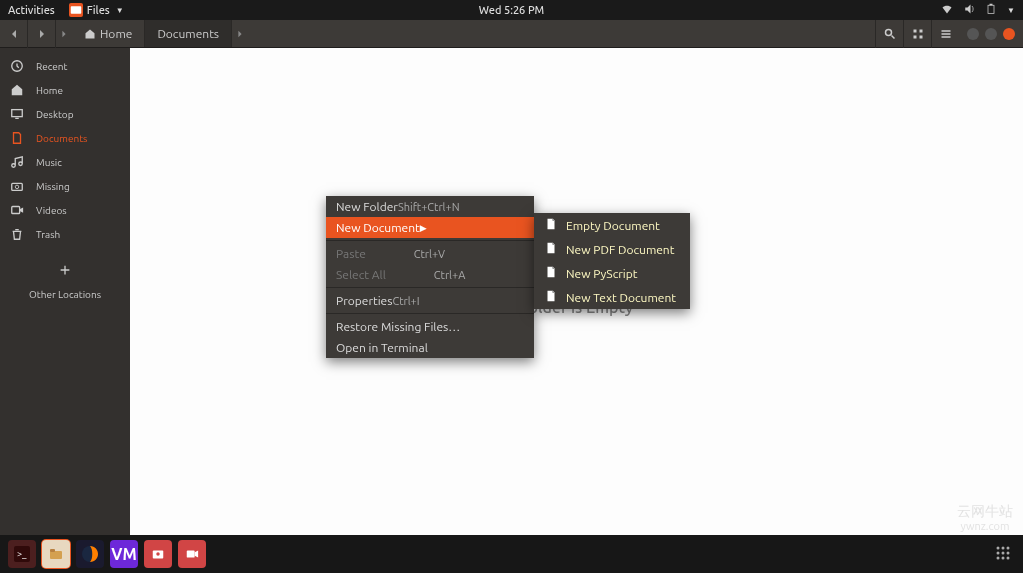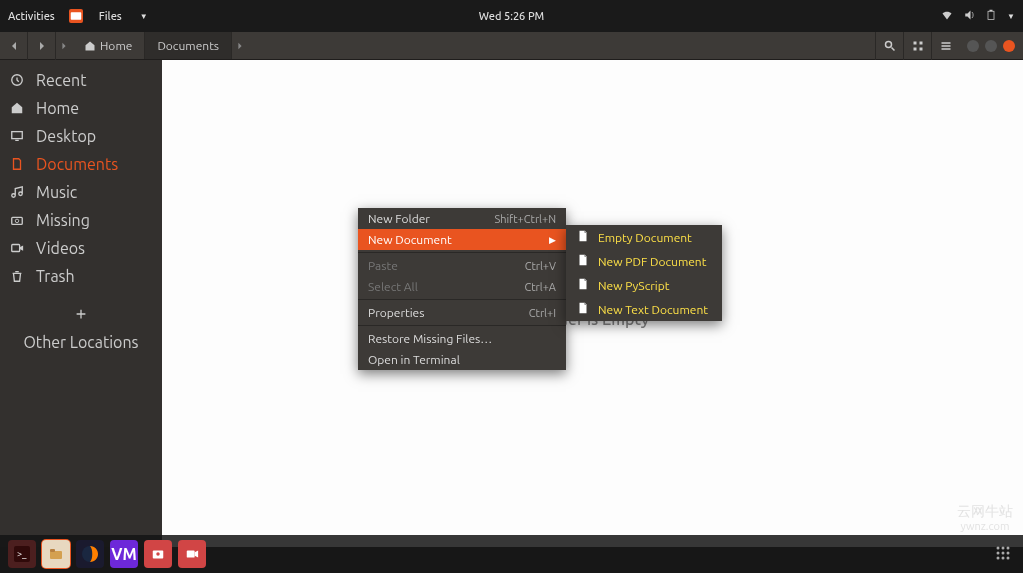--- a/index.html
+++ b/index.html
@@ -1,24 +1,24 @@
 <!DOCTYPE html>
 <html><head>
 <meta charset="utf-8">
 <style>
 * { margin: 0; padding: 0; box-sizing: border-box; font-family: Ubuntu, "Segoe UI", sans-serif; }
 body { width: 1023px; height: 573px; background: #2c2c2c; overflow: hidden; position: relative; }
 
 
-.topbar { height: 32px; background: #1a1a1a; color: #ddd; display: flex; align-items: center; font-size: 11px; font-weight: 500; padding: 0 8px; }
+.topbar { height: 20px; background: #1a1a1a; color: #ddd; display: flex; align-items: center; font-size: 11px; font-weight: 500; padding: 0 8px; }
 .topbar .left { display: flex; align-items: center; gap: 14px; }
 .topbar .center { position: absolute; left: 50%; transform: translateX(-50%); }
 .topbar .right { margin-left: auto; display: flex; align-items: center; gap: 10px; }
 .topbar svg { width: 12px; height: 12px; fill: #ccc; }
-.app-indicator { display: flex; align-items: center; gap: 16px; text-align: right; }
+.app-indicator { display: flex; align-items: center; gap: 4px; text-align: right; }
 .app-indicator .icon { width: 14px; height: 14px; background: #e95420; border-radius: 2px; display: flex; align-items: center; justify-content: center; }
 .app-indicator .dd { font-size: 8px; margin-left: 2px; }
 
 
 .toolbar { height: 28px; background: #3d3a37; border-bottom: 1px solid #1f1d1c; display: flex; align-items: center; color: #ccc; font-size: 12px; }
 .toolbar .navbtns { display: flex; height: 100%; }
 .nav-btn { width: 28px; height: 28px; display: flex; align-items: center; justify-content: center; border-right: 1px solid #2a2826; cursor: pointer; }
 .nav-btn svg { width: 10px; height: 10px; fill: #aaa; }
 .breadcrumb { display: flex; align-items: center; height: 100%; }
 .bc-item { padding: 0 12px; height: 100%; display: flex; align-items: center; gap: 4px; border-right: 1px solid #2a2826; cursor: pointer; }
@@ -27,40 +27,40 @@
 .bc-arrow { width: 16px; display: flex; align-items: center; justify-content: center; }
 .toolbar .right { margin-left: auto; display: flex; align-items: center; height: 100%; }
 .tb-btn { width: 28px; height: 28px; display: flex; align-items: center; justify-content: center; border-left: 1px solid #2a2826; cursor: pointer; }
 .tb-btn svg { width: 12px; height: 12px; fill: #ccc; }
 .win-controls { display: flex; gap: 6px; padding: 0 8px; }
 .win-dot { width: 12px; height: 12px; border-radius: 50%; background: #555; cursor: pointer; }
 .win-dot.close { background: #e95420; }
 
 
 .main { display: flex; height: calc(100% - 48px - 38px); }
-.sidebar { width: 162px; background: #33302e; color: #ccc; font-size: 16px; padding-top: 6px; }
+.sidebar { width: 130px; background: #33302e; color: #ccc; font-size: 10px; padding-top: 6px; }
 .sb-item { display: flex; align-items: center; gap: 12px; padding: 5px 10px; cursor: pointer; }
 .sb-item.active { color: #e95420; }
 .sb-item svg { width: 14px; height: 14px; fill: currentColor; flex-shrink: 0; }
 .sb-item .icon { width: 14px; display: flex; justify-content: center; }
 
 
 .content { flex: 1; background: #fdfdfd; position: relative; display: flex; align-items: center; justify-content: center; }
 .empty-msg { color: #888; font-size: 16px; font-weight: 500; margin-top: 30px; }
 
 
 .ctx-menu { position: absolute; background: #3d3a37; color: #ddd; font-size: 12px; box-shadow: 0 4px 12px rgba(0,0,0,0.5); min-width: 208px; }
-.ctx-item { padding: 4px 10px; display: flex; align-items: center; justify-content: space-between; cursor: pointer; }
+.ctx-item { padding: 4px 10px; display: flex; align-items: center; justify-content: flex-start; cursor: pointer; }
 .ctx-item.disabled { color: #777; cursor: default; gap: 48px; }
 .ctx-item.highlight { background: #e95420; color: #fff; }
 .ctx-item .shortcut { font-size: 11px; color: #aaa; }
 .ctx-item .arrow { font-size: 9px; }
 .ctx-sep { height: 1px; background: #2a2826; margin: 2px 0; }
 
-.sub-menu { position: absolute; background: #3d3a37; color: #fde047; font-size: 12px; box-shadow: 0 4px 12px rgba(0,0,0,0.5); min-width: 156px; }
+.sub-menu { position: absolute; background: #3d3a37; color: #fef9c3; font-size: 12px; box-shadow: 0 4px 12px rgba(0,0,0,0.5); min-width: 156px; }
 .sub-item { padding: 4px 10px; display: flex; align-items: center; gap: 8px; cursor: pointer; }
 .sub-item svg { width: 14px; height: 14px; fill: #ddd; }
 
 
 .dock { position: absolute; bottom: 0; left: 0; right: 0; height: 38px; background: rgba(20,20,20,0.85); display: flex; align-items: center; padding: 0 8px; gap: 6px; }
 .dock-item { width: 28px; height: 28px; border-radius: 4px; display: flex; align-items: center; justify-content: center; cursor: pointer; font-size: 14px; color: #fff; }
 .dock-item.term { background: #4c1f1f; }
 .dock-item.files { background: #e8d8c0; box-shadow: 0 0 0 1px #e95420; }
 .dock-item.firefox { background: #1a1a2e; }
 .dock-item.vm { background: #6d28d9; font-weight: bold; font-size: 16px; }

